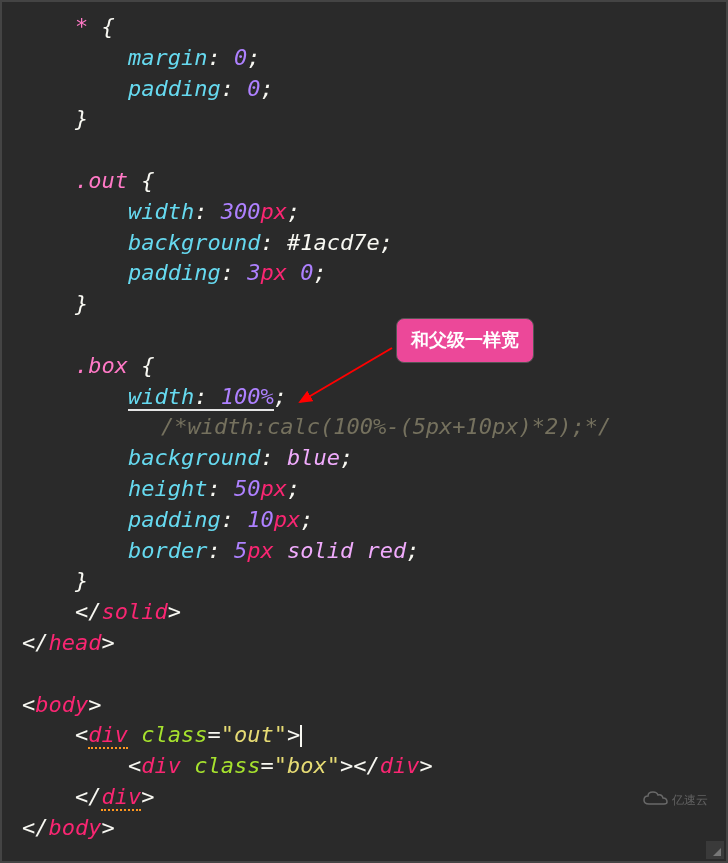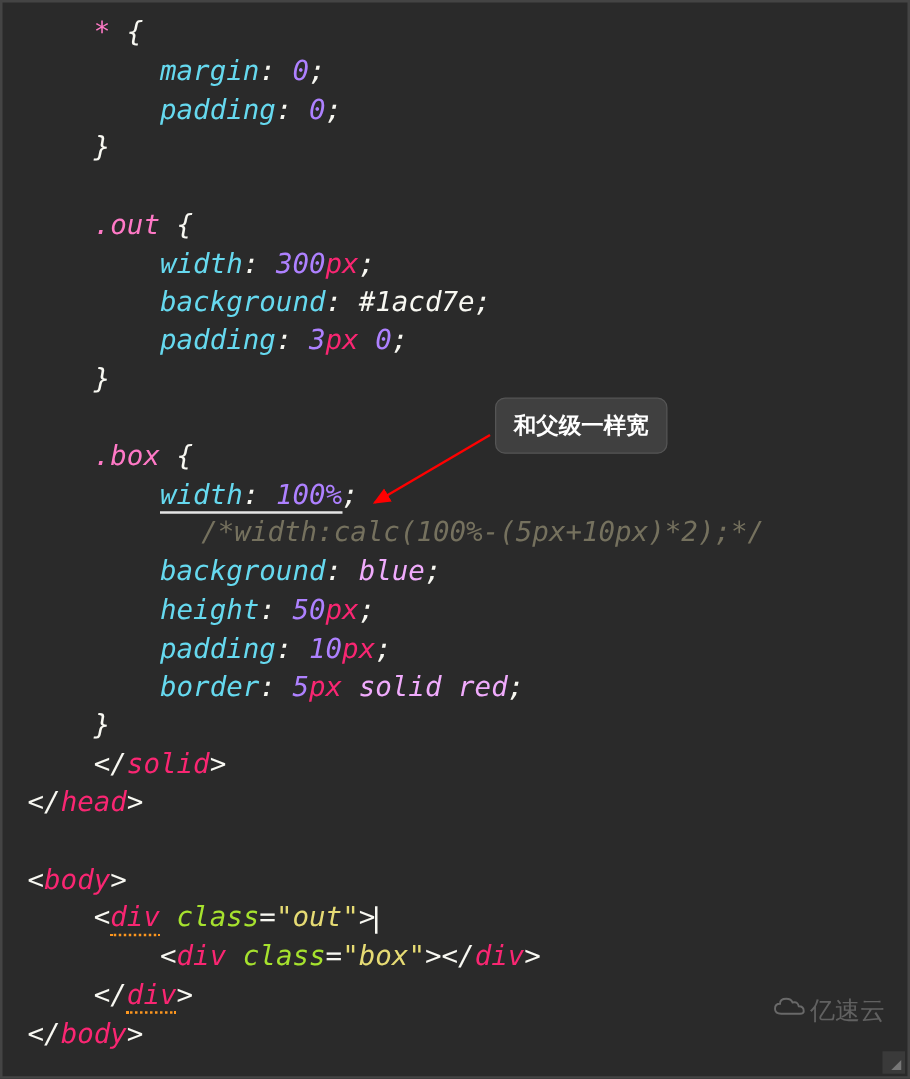--- a/index.html
+++ b/index.html
@@ -49,21 +49,21 @@
     
     .underline-red {
       border-bottom: 2px solid #e5e5e5;
     }
     .underline-orange {
       border-bottom: 2px dotted #fd971f;
     }
     
     .tooltip {
       position: absolute;
-      background: #404040;
+      background: #ec4899;
       color: #fff;
       font-style: normal;
       font-family: sans-serif;
       font-size: 18px;
       font-weight: bold;
       padding: 10px 14px;
       border-radius: 8px;
       border: 1px solid #555;
       top: 316px;
       left: 394px;
@@ -72,25 +72,25 @@
     .arrow-svg {
       position: absolute;
       top: 338px;
       left: 290px;
       pointer-events: none;
     }
     
     .watermark {
       position: absolute;
       right: 18px;
-      bottom: 39px;
+      bottom: 50px;
       color: rgba(200,200,200,0.35);
       font-style: normal;
       font-family: sans-serif;
-      font-size: 20px;
+      font-size: 12px;
       display: flex;
       align-items: center;
       gap: 4px;
     }
     .watermark .cloud {
       display: inline-block;
     }
     .scrollbar-corner {
       position: absolute;
       right: 2px;

